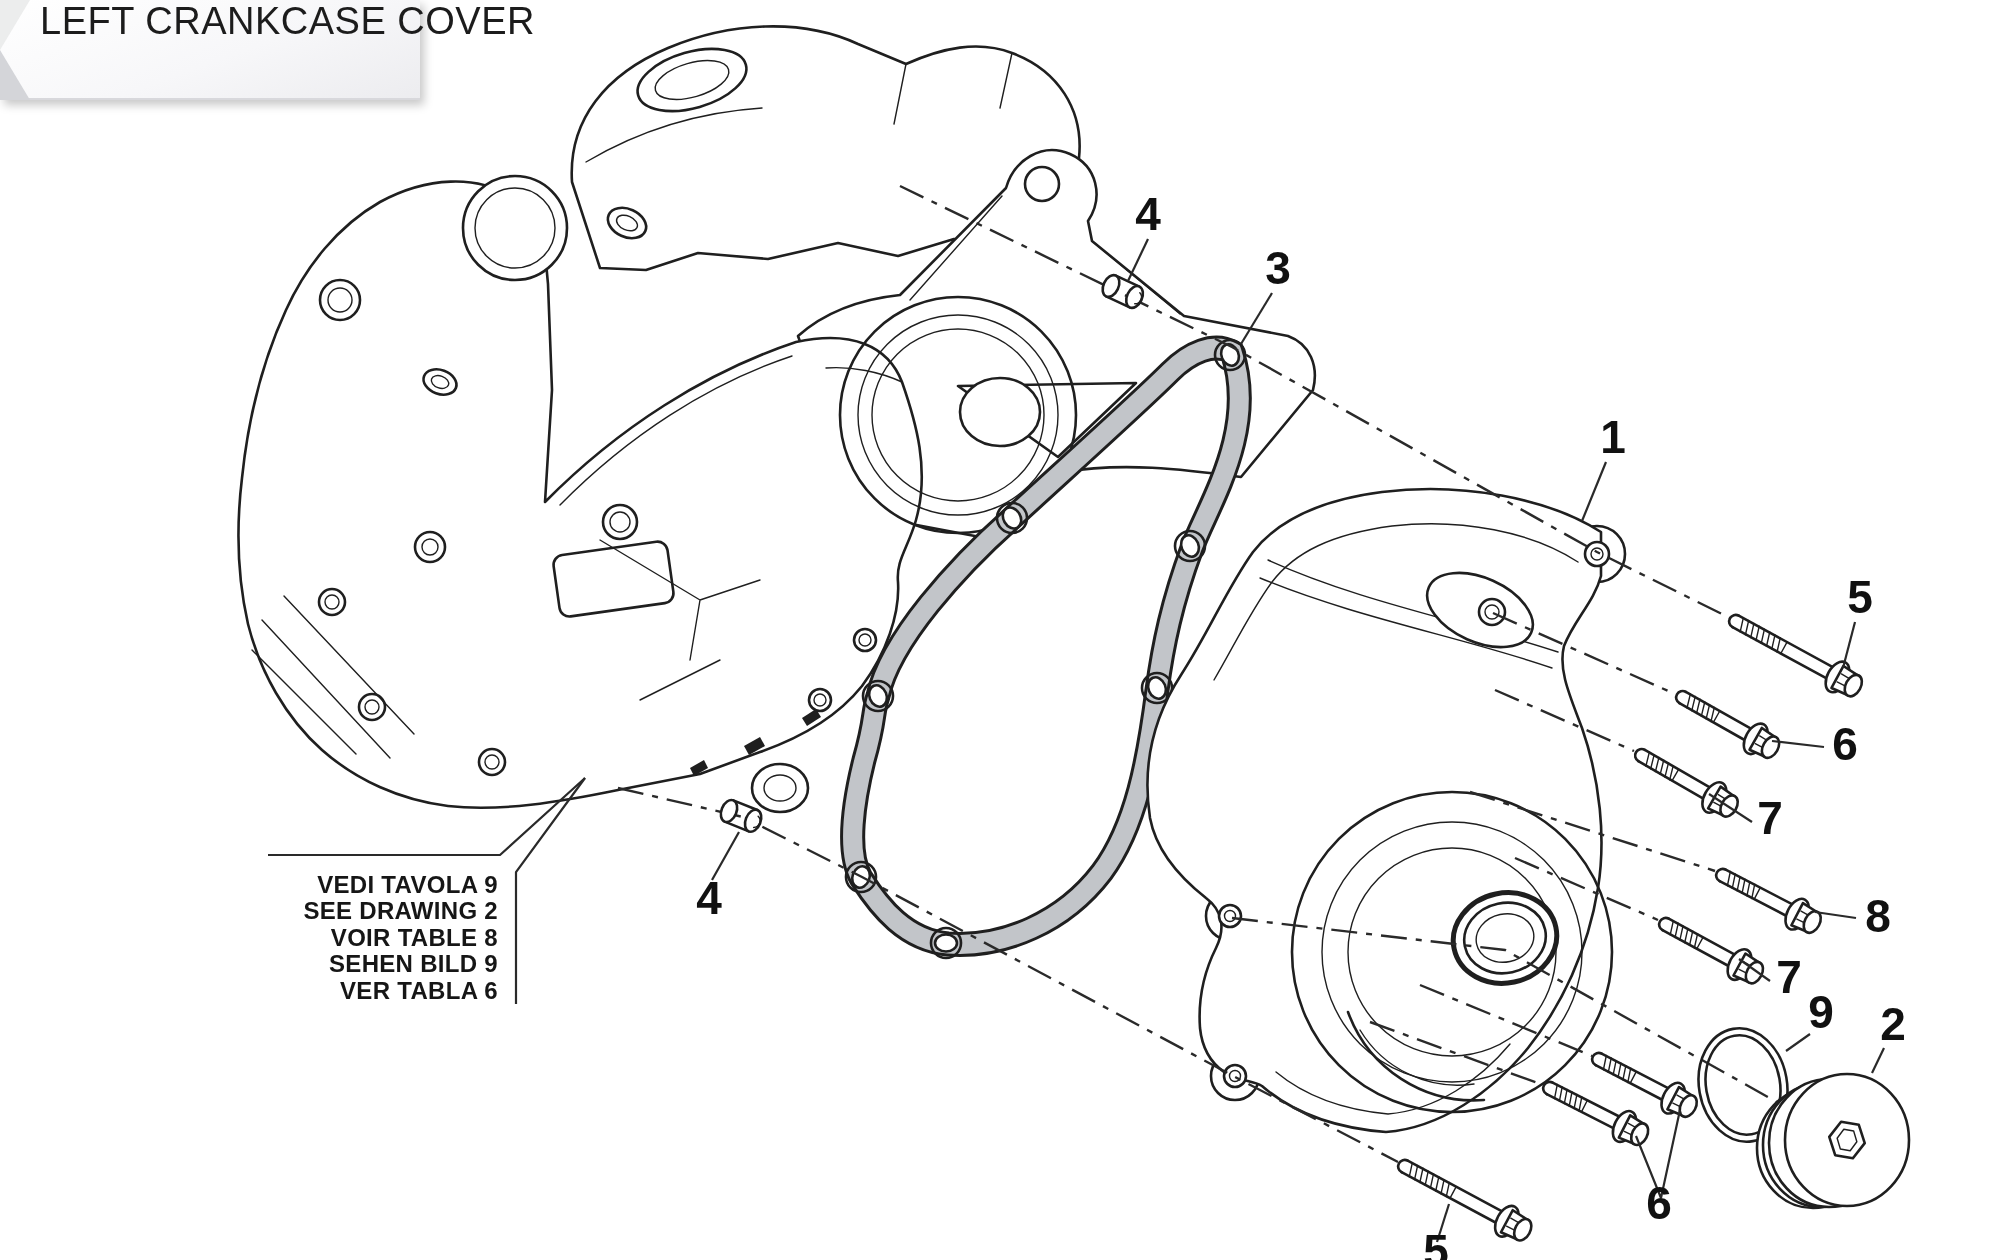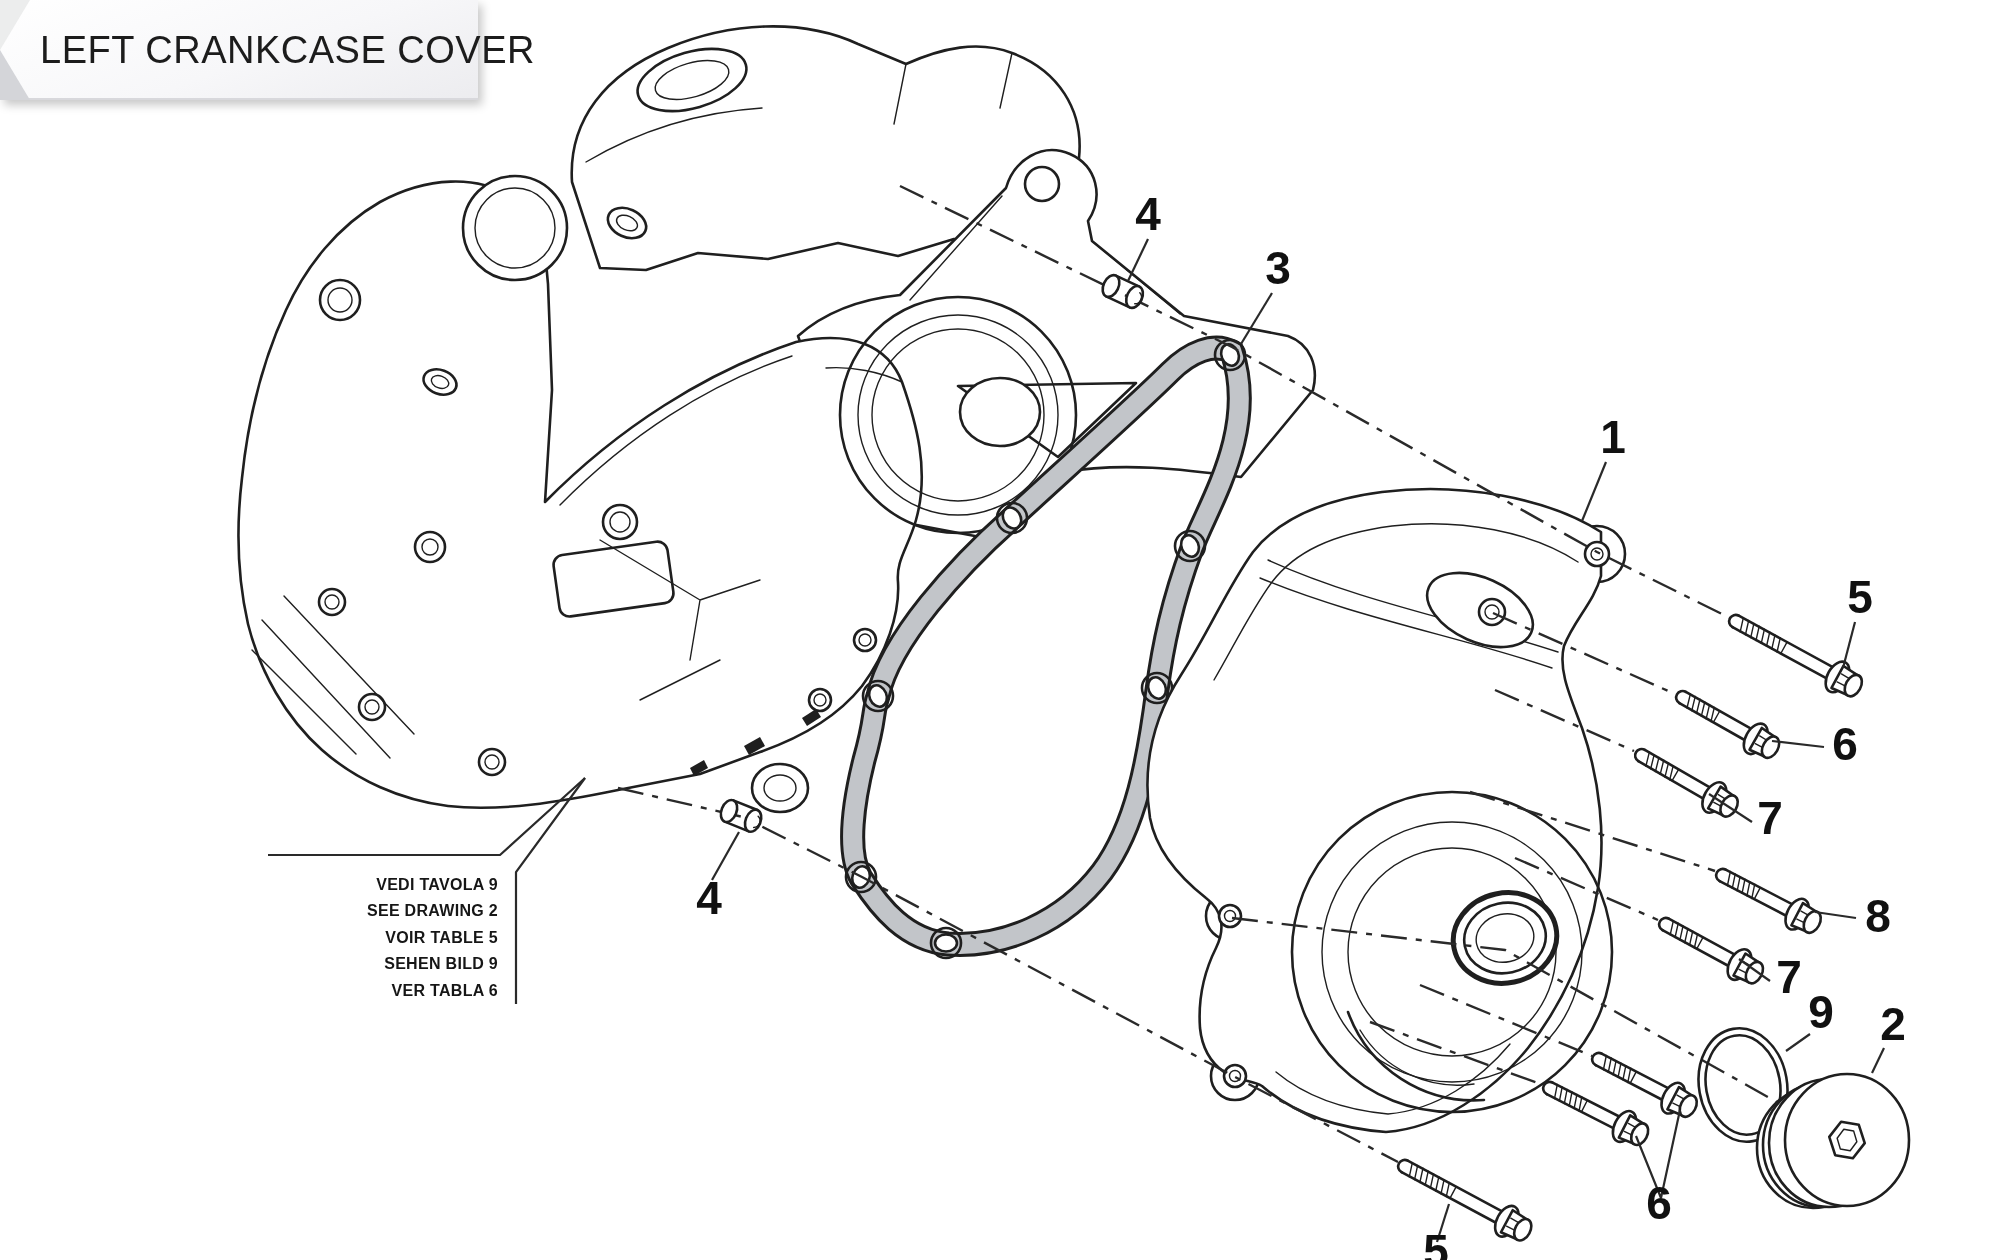--- a/index.html
+++ b/index.html
@@ -3,38 +3,38 @@
 <meta charset="utf-8">
 <style>
   html,body{margin:0;padding:0;background:#e8e8e8;}
   .stage{
     position:relative;width:2000px;height:1260px;overflow:hidden;
     background:#ffffff;font-family:"Liberation Sans","DejaVu Sans",sans-serif;
   }
   .stage svg{position:absolute;left:0;top:0;width:100%;height:100%;}
   
   .title-box{
-    position:absolute;left:0;top:0;width:478px;height:100px;
+    position:absolute;left:0;top:0;width:420px;height:100px;
     background:linear-gradient(160deg,#ffffff 0%,#f7f7f9 55%,#ececef 100%);
     box-shadow:4px 5px 9px rgba(0,0,0,0.22), inset 0 -2px 0 #d8d8dc;
-    display:flex;align-items:center;box-sizing:border-box;padding-left:40px;
+    display:flex;align-items:flex-start;box-sizing:border-box;padding-left:40px;
   }
   .title-box::before{ 
     content:"";position:absolute;left:0;top:0;width:0;height:0;
     border-top:50px solid #eceded;border-bottom:50px solid #d4d5d9;
     border-right:30px solid transparent;
   }
   .title-text{
     font-size:38px;color:#1c1c1c;letter-spacing:0.5px;white-space:nowrap;
   }
   
   .note-box{
     position:absolute;left:228px;top:872px;width:270px;
     text-align:right;color:#161616;font-weight:bold;
-    font-size:16px;line-height:26.4px;letter-spacing:0.3px;
+    font-size:24px;line-height:26.4px;letter-spacing:0.3px;
   }
   .note-box div{white-space:nowrap;}
   
   .ln      {stroke:#1f1f1f;stroke-width:2.6;fill:none;stroke-linecap:round;stroke-linejoin:round;}
   .lnthin  {stroke:#1f1f1f;stroke-width:1.4;fill:none;stroke-linecap:round;stroke-linejoin:round;}
   .white   {fill:#ffffff;}
   .dark    {fill:#1f1f1f;stroke:none;}
   .dashdot {stroke:#2a2a2a;stroke-width:2.4;fill:none;stroke-dasharray:26 9 6 9;}
   .leader  {stroke:#2a2a2a;stroke-width:2.2;fill:none;}
   .callout {font-family:"Liberation Sans","DejaVu Sans",sans-serif;font-size:46px;
@@ -286,18 +286,18 @@
       </g>
   </svg>
 
   <div class="title-box">
     <span class="title-text">LEFT CRANKCASE COVER</span>
   </div>
 
   <div class="note-box">
     <div>VEDI TAVOLA 9</div>
     <div>SEE DRAWING 2</div>
-    <div>VOIR TABLE 5</div>
+    <div>VOIR TABLE 8</div>
     <div>SEHEN BILD 9</div>
     <div>VER TABLA 6</div>
   </div>
 
 </div>
 
 </body></html>

